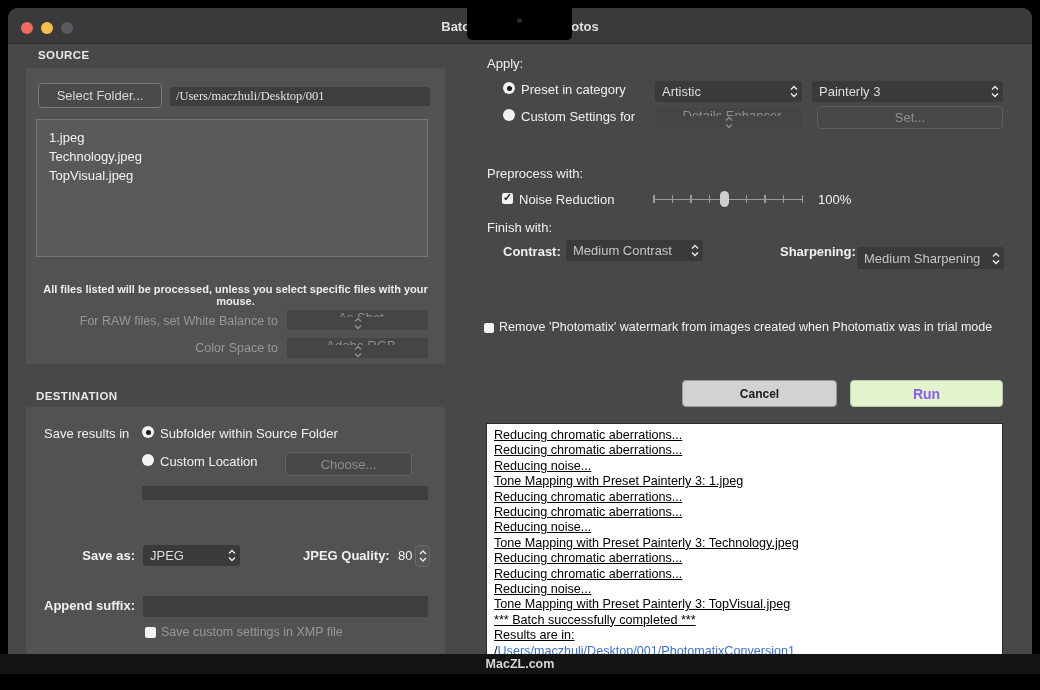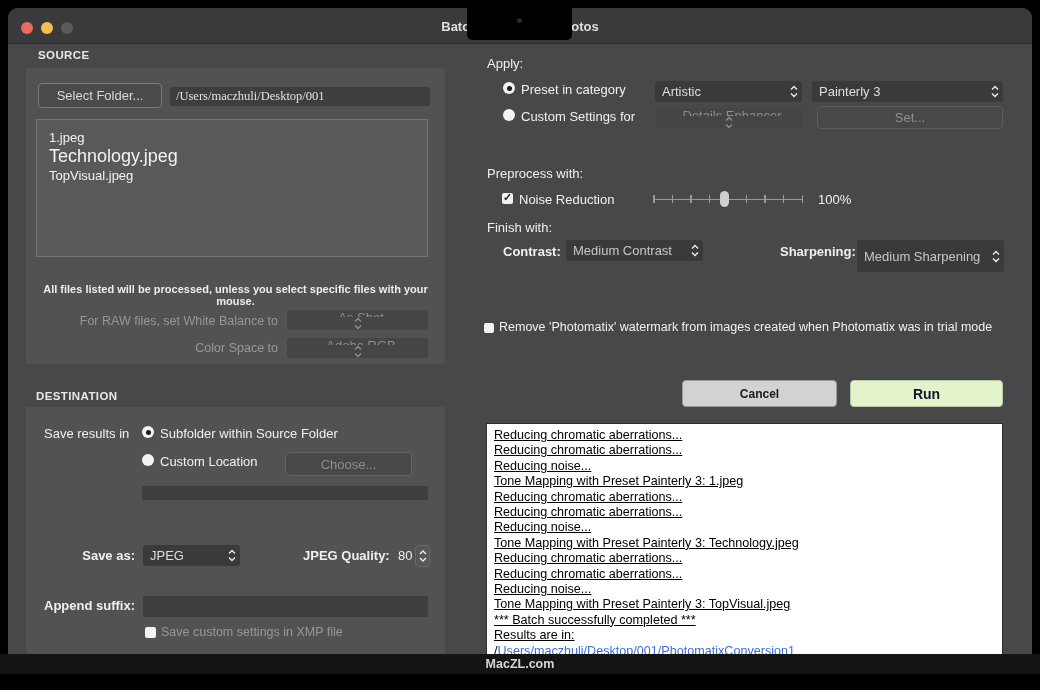--- a/index.html
+++ b/index.html
@@ -86,21 +86,21 @@
   </div>
 
   <div class="section-label" style="left:30px;top:41px">SOURCE</div>
   <div class="panel" style="left:18px;top:60px;width:419px;height:296px"></div>
 
   <div class="btn btn-dark" style="left:30px;top:75px;width:124px;height:25px">Select Folder...</div>
   <div class="field" style="left:162px;top:79px;width:260px;height:19px">/Users/maczhuli/Desktop/001</div>
 
   <div class="abs" style="left:28px;top:111px;width:392px;height:138px;background:#59595b;border:1px solid #757577;padding:8px 0 0 12px">
     <div style="font-size:13px;color:#f2f2f2;line-height:19px">1.jpeg</div>
-    <div style="font-size:18px;color:#f2f2f2;line-height:19px">Technology.jpeg</div>
+    <div style="font-size:13px;color:#f2f2f2;line-height:19px">Technology.jpeg</div>
     <div style="font-size:13px;color:#f2f2f2;line-height:19px">TopVisual.jpeg</div>
   </div>
 
   <div class="abs" style="left:18px;top:275px;width:419px;text-align:center;font-size:11px;font-weight:700;color:#ededee">All files listed will be processed, unless you select specific files with your mouse.</div>
 
   <div class="lbl lbl-dis" style="left:0;top:306px;width:270px;text-align:right;font-size:12.5px">For RAW files, set White Balance to</div>
   <div class="dropdown disabled" style="left:279px;top:302px;width:141px;height:20px">
     <span class="dd-text">As Shot</span>
     <span class="dd-step">
         <svg width="8" height="13" viewBox="0 0 8 13">
@@ -213,34 +213,34 @@
   <div class="lbl lbl-b" style="left:495px;top:236px">Contrast:</div>
   <div class="dropdown" style="left:558px;top:232px;width:137px;height:21px">
     <span class="dd-text" style="color:#c6c6c8">Medium Contrast</span>
     <span class="dd-step">
         <svg width="8" height="13" viewBox="0 0 8 13">
           <path d="M1 4.5 L4 1.5 L7 4.5 M1 8.5 L4 11.5 L7 8.5" stroke="currentColor" stroke-width="1.4" fill="none"></path>
         </svg>
       </span>
   </div>
   <div class="lbl lbl-b" style="left:772px;top:236px">Sharpening:</div>
-  <div class="dropdown" style="left:849px;top:232px;width:147px;height:32px">
+  <div class="dropdown" style="left:849px;top:239px;width:147px;height:22px">
     <span class="dd-text" style="color:#c6c6c8">Medium Sharpening</span>
     <span class="dd-step">
         <svg width="8" height="13" viewBox="0 0 8 13">
           <path d="M1 4.5 L4 1.5 L7 4.5 M1 8.5 L4 11.5 L7 8.5" stroke="currentColor" stroke-width="1.4" fill="none"></path>
         </svg>
       </span>
   </div>
 
   <div class="checkbox" style="left:476px;top:315px;width:10px;height:10px"></div>
   <div class="lbl" style="left:491px;top:312px;font-size:12.5px">Remove 'Photomatix' watermark from images created when Photomatix was in trial mode</div>
 
   <div class="btn" style="left:674px;top:372px;width:155px;height:27px;background:#d2d2d2;color:#1a1a1a;font-weight:700;font-size:12px;border:1px solid #9a9a9a">Cancel</div>
-  <div class="btn" style="left:842px;top:372px;width:153px;height:27px;background:#e3f3cb;color:#0f172a;font-weight:700;font-size:14px;border:1px solid #b9c9a4">Run</div>
+  <div class="btn" style="left:842px;top:372px;width:153px;height:27px;background:#e3f3cb;color:#8b5cf6;font-weight:700;font-size:14px;border:1px solid #b9c9a4">Run</div>
 
   <div id="log">
     <div>Reducing chromatic aberrations...</div>
     <div>Reducing chromatic aberrations...</div>
     <div>Reducing noise...</div>
     <div>Tone Mapping with Preset Painterly 3: 1.jpeg</div>
     <div>Reducing chromatic aberrations...</div>
     <div>Reducing chromatic aberrations...</div>
     <div>Reducing noise...</div>
     <div>Tone Mapping with Preset Painterly 3: Technology.jpeg</div>

